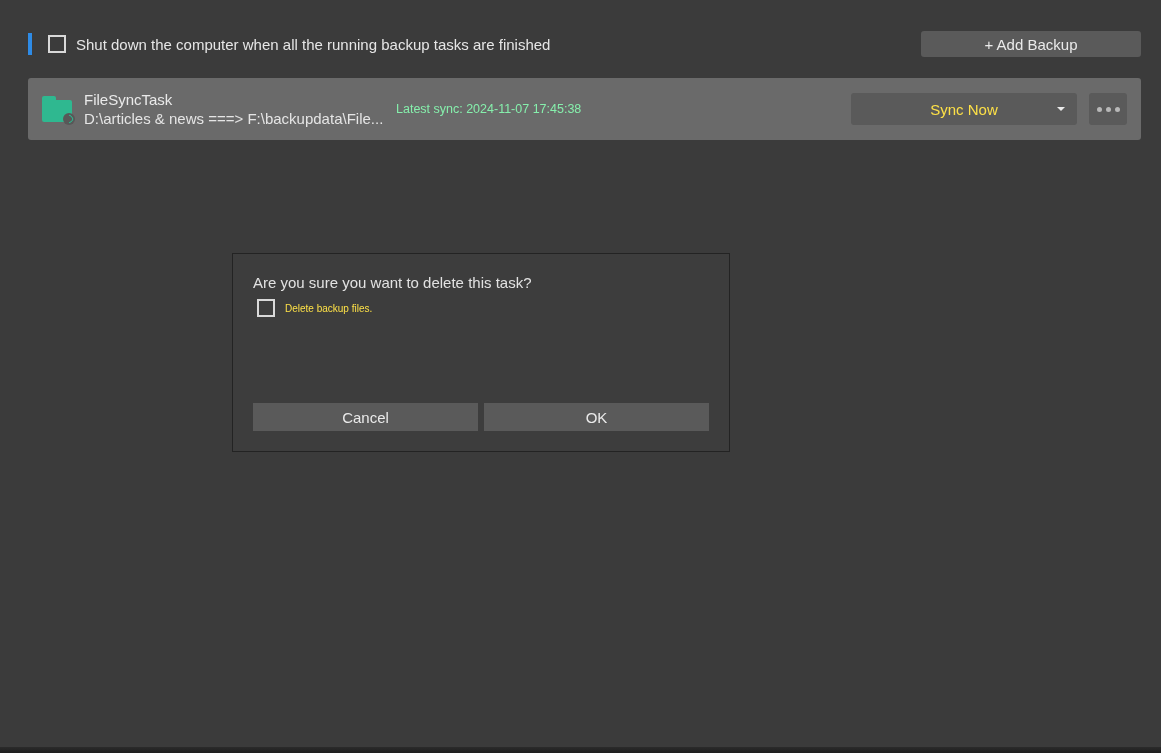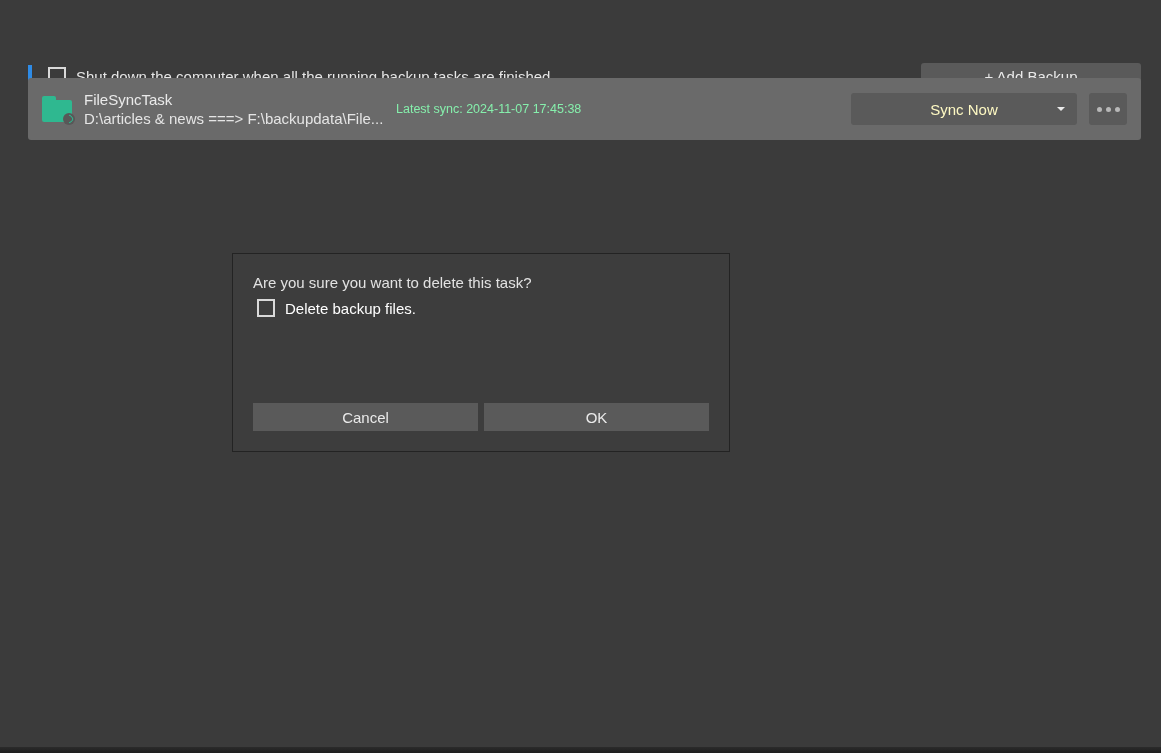--- a/index.html
+++ b/index.html
@@ -16,21 +16,20 @@
       overflow: hidden;
     }
     .topbar {
       position: absolute;
       top: 32px;
       left: 28px;
       right: 20px;
       height: 24px;
       display: flex;
       align-items: center;
-      margin-top: 32px;
     }
     .accent-bar {
       width: 4px;
       height: 22px;
       background: #2e8be6;
       margin-right: 16px;
     }
     .shutdown-check {
       width: 18px;
       height: 18px;
@@ -137,21 +136,21 @@
       flex: 1;
     }
     .sync-dropdown {
       background: #5a5a5a;
       height: 32px;
       width: 226px;
       border-radius: 3px;
       display: flex;
       align-items: center;
       justify-content: center;
-      color: #fef9c3;
+      color: #fde047;
       font-size: 15px;
       position: relative;
       cursor: pointer;
       margin-left: 34px;
     }
     .sync-dropdown .caret {
       position: absolute;
       right: 12px;
       width: 0;
       height: 0;
@@ -200,22 +199,22 @@
       padding-left: 4px;
     }
     .delete-files-check {
       width: 18px;
       height: 18px;
       border: 2px solid #d9d9d9;
       background: transparent;
       cursor: pointer;
     }
     .delete-files-label {
-      color: #ffffff;
-      font-size: 15px;
+      color: #fde047;
+      font-size: 10px;
     }
     .dialog-buttons {
       margin-top: auto;
       display: flex;
       gap: 6px;
     }
     .dialog-btn {
       flex: 1;
       height: 28px;
       background: #5a5a5a;

